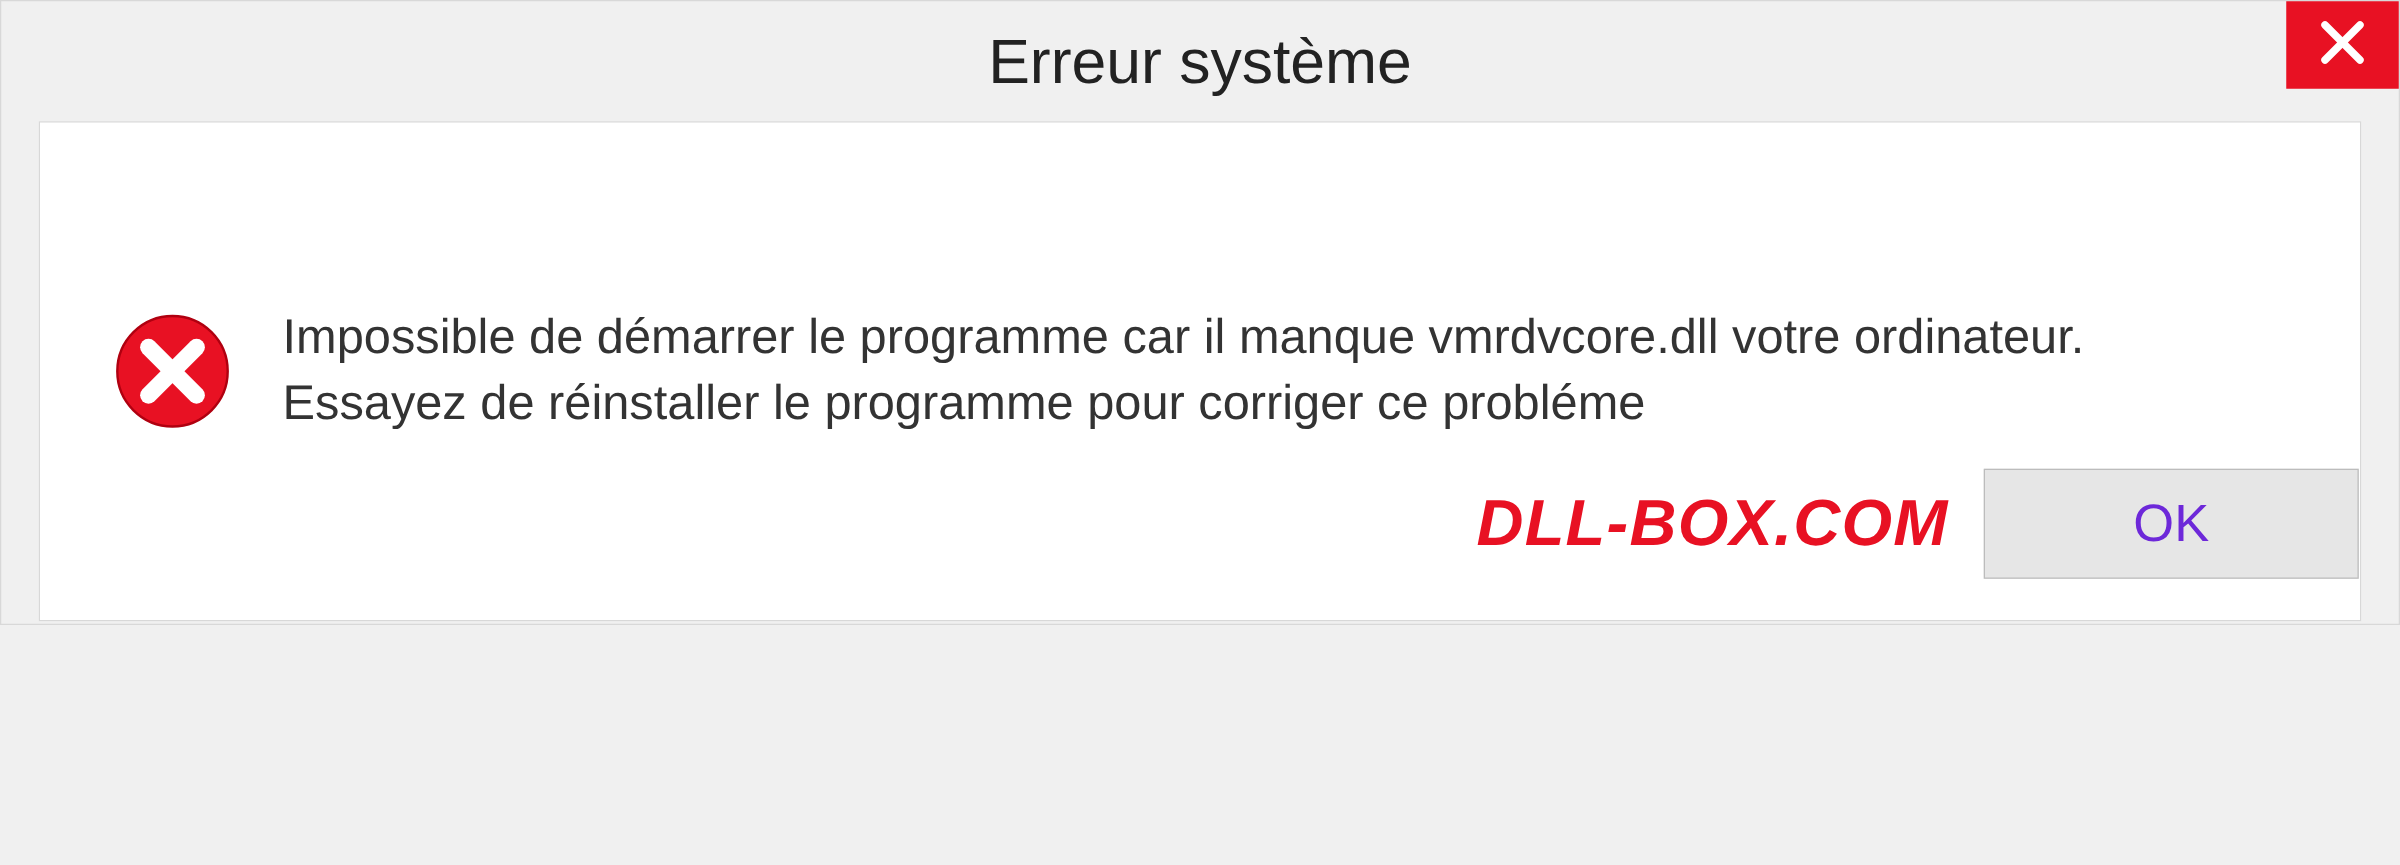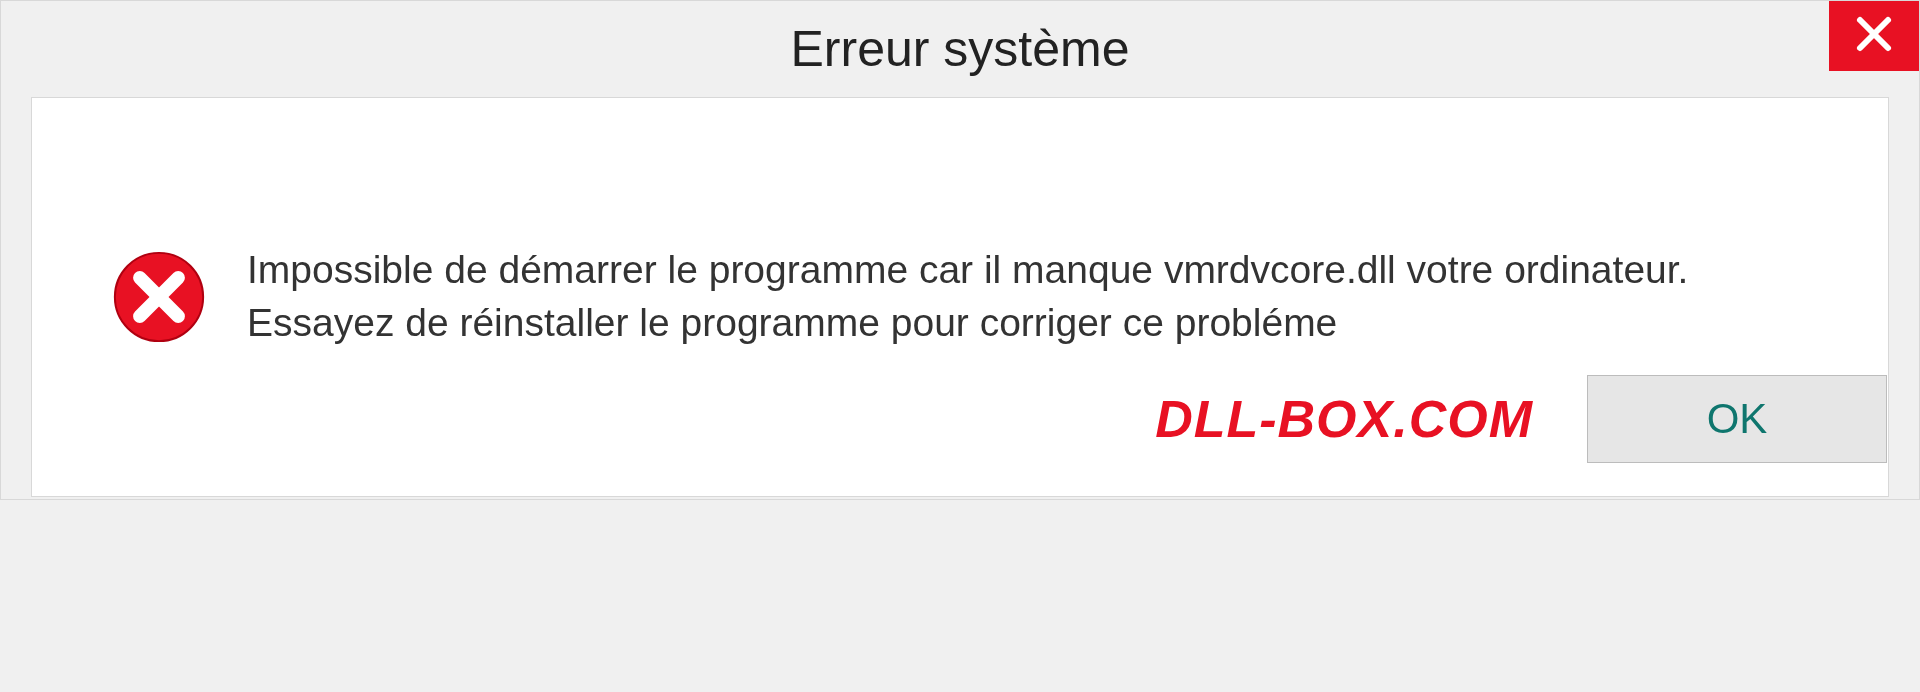--- a/index.html
+++ b/index.html
@@ -39,21 +39,21 @@
     cursor: pointer;
   }
   .close-btn svg { width: 40px; height: 40px; }
   .body-panel {
     margin: 0 30px;
     background: #ffffff;
     border: 1px solid #d8d8d8;
     height: 400px;
     display: flex;
     align-items: center;
-    padding: 40px 79px;
+    padding: 40px 58px;
     gap: 40px;
   }
   .error-icon {
     width: 96px; height: 96px;
     flex: 0 0 96px;
   }
   .error-icon svg { width: 96px; height: 96px; }
   .message-text {
     font-size: 39px;
     line-height: 1.35;
@@ -61,36 +61,36 @@
     max-width: 1550px;
   }
   .footer {
     position: absolute;
     bottom: 0; left: 0; right: 0;
     height: 160px;
     display: flex;
     align-items: center;
     justify-content: flex-end;
     padding: 0 32px;
-    gap: 54px;
+    gap: 28px;
   }
   .brand-text {
     font-size: 52px;
     font-weight: 800;
     font-style: italic;
     letter-spacing: 1px;
     color: #e81123;
   }
   .ok-btn {
     width: 300px;
     height: 88px;
     background: #e6e6e6;
     border: 1px solid #bcbcbc;
     font-size: 42px;
-    color: #0f766e;
+    color: #6d28d9;
     display: flex;
     align-items: center;
     justify-content: center;
     cursor: pointer;
   }
 </style>
 </head>
 <body>
 
 <div class="dialog">

